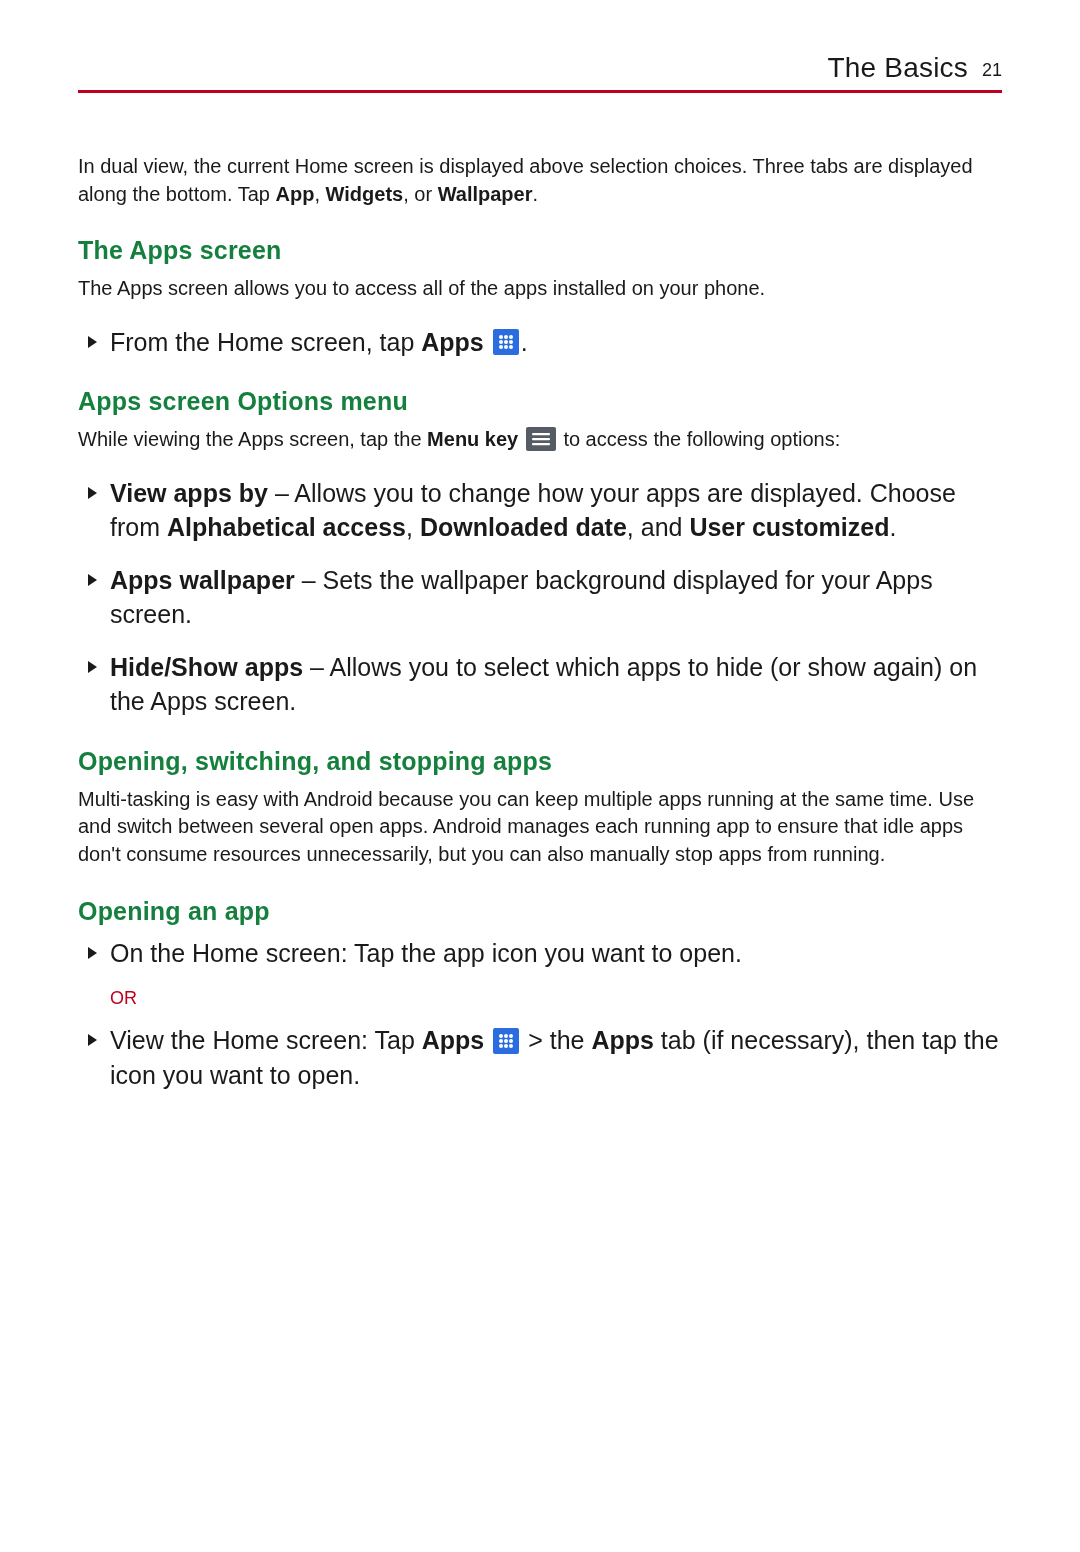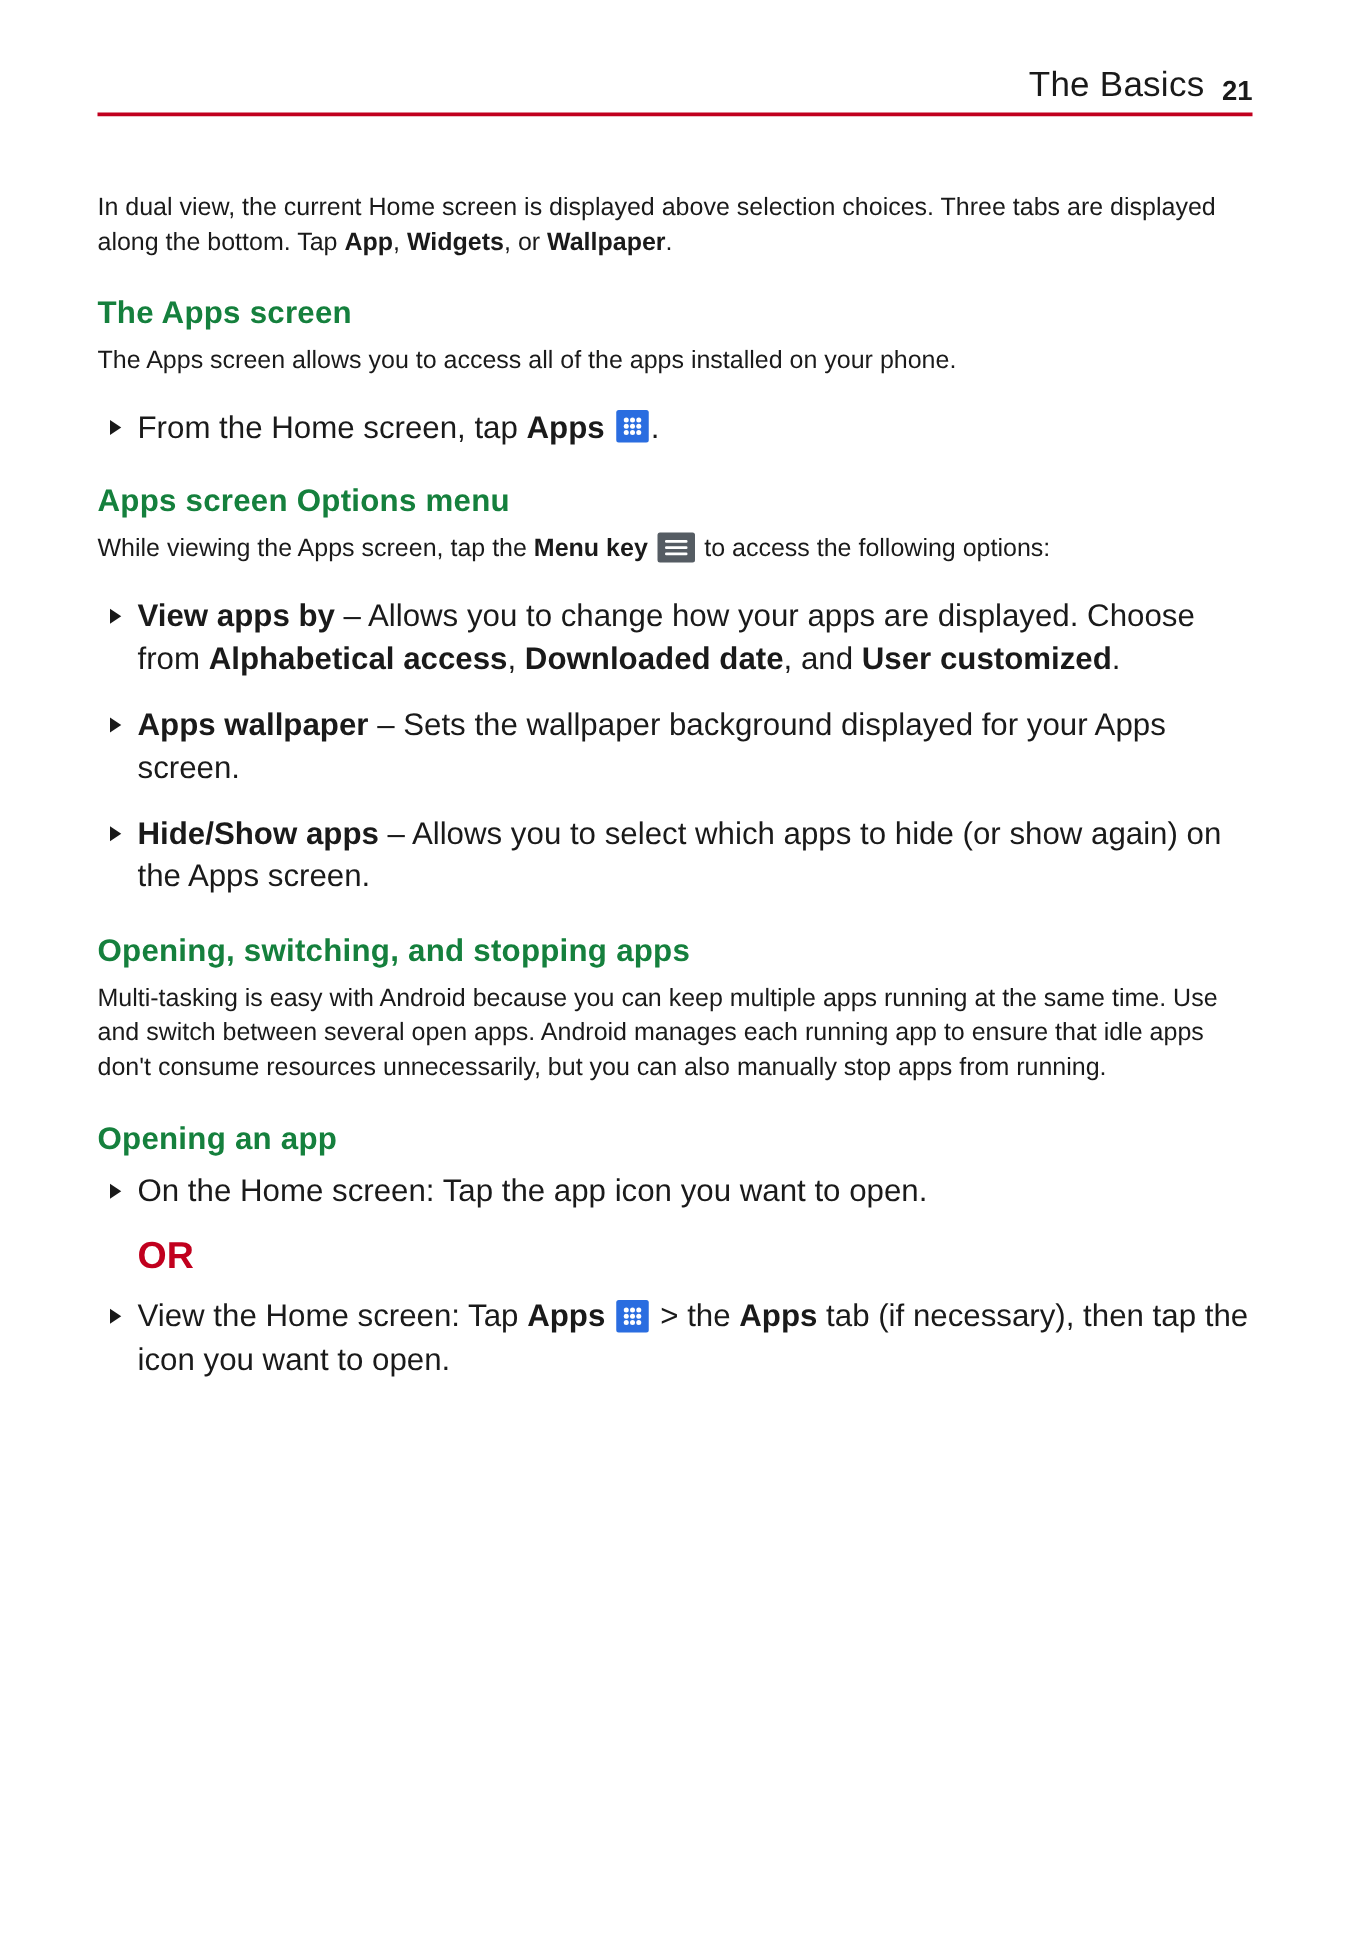--- a/index.html
+++ b/index.html
@@ -13,34 +13,34 @@
   .page {
     width: 1080px;
     min-height: 1552px;
     box-sizing: border-box;
     padding: 52px 78px 60px 78px;
     position: relative;
   }
   .running-head {
     display: flex;
     justify-content: flex-end;
-    align-items: flex-end;
+    align-items: center;
     gap: 14px;
     padding-bottom: 6px;
     border-bottom: 3px solid #c1001e;
     margin-bottom: 60px;
   }
   .running-head .title {
     font-size: 28px;
     font-weight: 400;
     letter-spacing: 0.2px;
   }
   .running-head .pageno {
-    font-size: 22px;
-    font-weight: 700;
+    font-size: 18px;
+    font-weight: 400;
     position: relative;
     top: 2px;
   }
   p.body {
     font-size: 20px;
     line-height: 1.38;
     margin: 0 0 22px 0;
     font-weight: 400;
   }
   h3.red {
@@ -67,23 +67,23 @@
     position: absolute;
     left: 0;
     top: 11px;
     width: 0; height: 0;
     border-top: 6px solid transparent;
     border-bottom: 6px solid transparent;
     border-left: 9px solid #1a1a1a;
   }
   .or {
     color: #c1001e;
-    font-weight: 700;
+    font-weight: 400;
     margin: 6px 0 14px 32px;
-    font-size: 30px;
+    font-size: 18px;
   }
   
   .ico {
     display: inline-flex;
     vertical-align: middle;
     align-items: center;
     justify-content: center;
     margin: 0 2px;
     position: relative;
     top: -2px;

